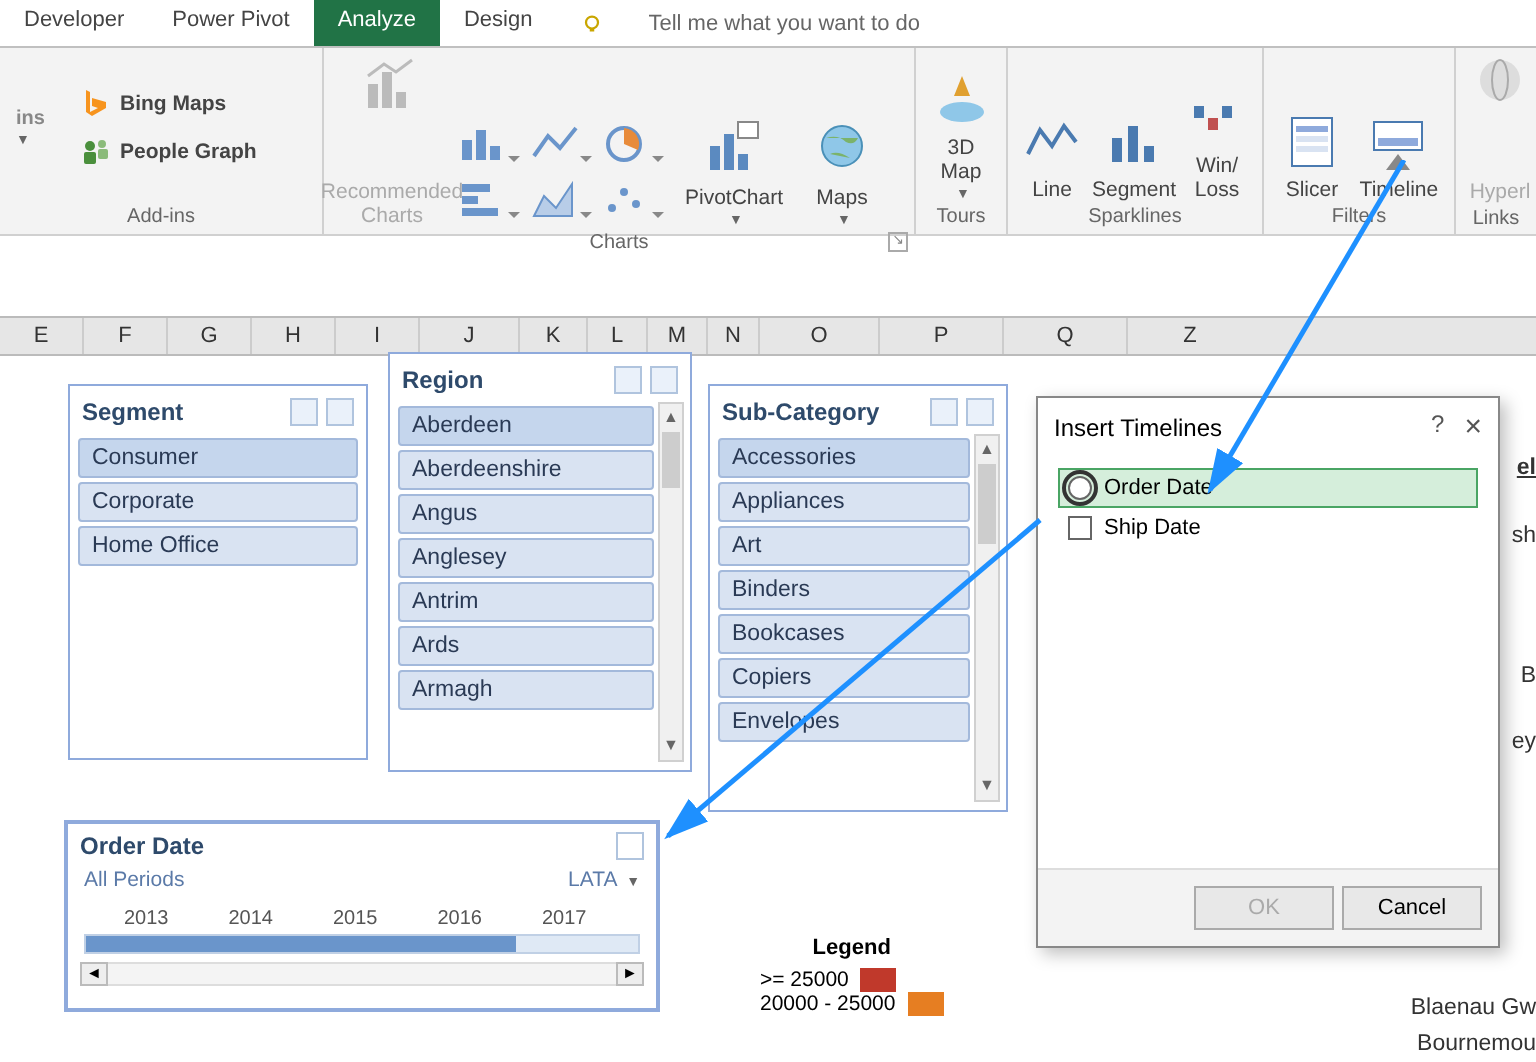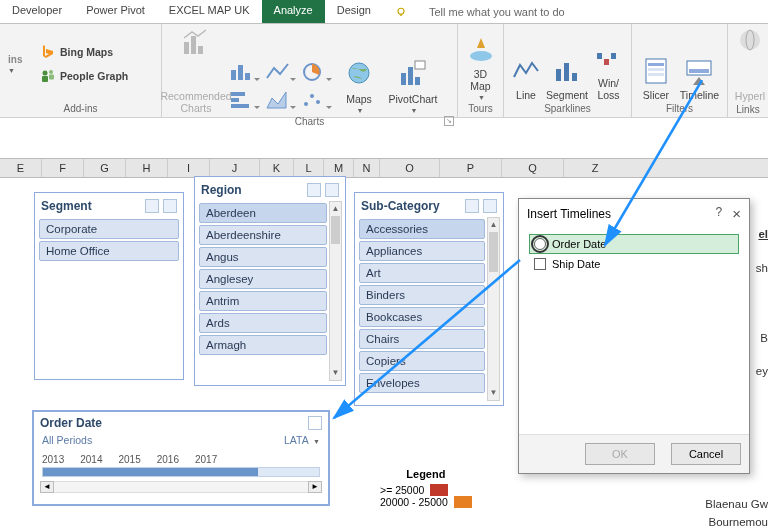--- a/index.html
+++ b/index.html
@@ -42,55 +42,54 @@
 .slicer-item { background:#d9e3f2; border:1px solid #a3b9db; border-radius:2px; padding:3px 6px; font-size:11.5px; color:#2a3a55; position:relative; }
 .slicer-item.sel { background:#c5d6ed; }
 .slicer-scroll { position:absolute; right:3px; top:24px; bottom:4px; width:13px; background:#f0f0f0; border:1px solid #d0d0d0; display:flex; flex-direction:column; }
 .slicer-scroll .sb-arrow { height:14px; text-align:center; font-size:8px; color:#666; line-height:14px; }
 .slicer-scroll .sb-thumb { background:#cdcdcd; margin:0 1px; }
 
 
 .tl-slicer { position:absolute; background:#fff; border:2px solid #8faadc; }
 .tl-hdr { display:flex; justify-content:space-between; padding:4px 6px; font-weight:600; font-size:12px; color:#2e4a6b; }
 .tl-sub { display:flex; justify-content:space-between; padding:0 8px 4px; font-size:10.5px; color:#5b7aa8; }
-.tl-years { display:flex; gap:16px; padding:4px 8px 0; font-size:10px; color:#555; }
+.tl-years { display:flex; gap:30px; padding:4px 8px 0; font-size:10px; color:#555;margin-left:20px; }
 .tl-track { height:10px; background:#dfe9f5; margin:2px 8px 0; position:relative; border:1px solid #c0d0e5; }
 .tl-track .tl-fill { position:absolute; left:0; top:0; bottom:0; width:78%; background:#6a95cb; }
 .tl-scrollh { display:flex; align-items:center; margin:4px 6px 4px; }
 .tl-scrollh .sbh-btn { width:14px; height:12px; border:1px solid #bbb; background:#eee; font-size:8px; line-height:10px; text-align:center; }
 .tl-scrollh .sbh-track { flex:1; height:12px; background:#f4f4f4; border-top:1px solid #ddd; border-bottom:1px solid #ddd; }
 
 
 .dialog { position:absolute; background:#fff; border:1px solid #888; box-shadow:3px 3px 8px rgba(0,0,0,.25); }
 .dlg-title { display:flex; justify-content:space-between; align-items:center; padding:6px 8px; font-size:12px; }
 .dlg-title .dlg-btns { display:flex; gap:10px; color:#555; }
 .dlg-body { padding:6px 10px 10px; }
 .dlg-list-item { display:flex; align-items:center; gap:6px; padding:3px 4px; border:1px solid transparent; }
 .dlg-list-item.hover { background:#d5eedb; border:1px solid #4aa564; }
 .dlg-cb { width:12px; height:12px; border:1px solid #666; background:#fff; }
 .dlg-list-item.hover .dlg-cb { outline:2px solid #333; outline-offset:1px; border-radius:50%; }
-.dlg-footer { display:flex; justify-content:flex-end; gap:16px; padding:8px; border-top:1px solid #ddd; background:#f3f3f3; }
+.dlg-footer { display:flex; justify-content:flex-end; gap:4px; padding:8px; border-top:1px solid #ddd; background:#f3f3f3; }
 .dlg-footer button { width:70px; height:22px; border:1px solid #aaa; background:#e8e8e8; font-size:11px; }
 .dlg-footer button.dim { color:#aaa; }
 
 
 .arrow { position:absolute; pointer-events:none; }
 .edgetxt { position:absolute; right:0; font-size:11.5px; color:#333; text-align:left; }
 .legend-area { position:absolute; left:380px; top:468px; font-size:11px; }
 .legend-title { font-weight:600; text-align:center; margin-bottom:4px; }
 .legend-row { display:flex; align-items:flex-start; gap:6px; font-size:10.5px; }
 .legend-sw { width:18px; height:12px; }
 </style>
 </head>
 <body>
 
 <div class="tabs">
   <div class="tab">Developer</div>
   <div class="tab">Power Pivot</div>
-  <div class="tab">EXCEL MAP UK</div>
   <div class="tab active">Analyze</div>
   <div class="tab dim">Design</div>
   <div class="tellme">
     <svg class="lightbulb" viewBox="0 0 16 16">
         <circle cx="8" cy="7" r="4" fill="none" stroke="#c9a600" stroke-width="1.5"></circle>
         <rect x="6.5" y="11" width="3" height="2" fill="#c9a600"></rect>
       </svg>
     <span>Tell me what you want to do</span>
   </div>
 </div>
@@ -161,37 +160,37 @@
             <path d="M3 20 L8 10 L14 16 L22 4 L22 20 z" fill="#b8cde8" stroke="#6a95cb"></path>
             <path d="M26 18l3 3 3-3z" fill="#888"></path>
           </svg>
         <svg width="32" height="24" viewBox="0 0 32 24">
             <circle cx="6" cy="16" r="2" fill="#6a95cb"></circle>
             <circle cx="12" cy="8" r="2" fill="#6a95cb"></circle>
             <circle cx="18" cy="14" r="2" fill="#6a95cb"></circle>
             <path d="M26 18l3 3 3-3z" fill="#888"></path>
           </svg>
       </div>
-      <div class="rbtn-lg" style="width:42px">
-        <svg class="ricon" viewBox="0 0 32 32">
-            <circle cx="16" cy="14" r="10" fill="#8fc7e8" stroke="#4a90b8"></circle>
-            <path d="M8 10 Q14 8 18 12 Q22 14 24 10" fill="#7bb36b"></path>
-            <path d="M10 18 Q14 16 20 20" fill="#7bb36b"></path>
-          </svg>
-        <span>Maps</span>
-          <span class="dd-arrow">▼</span>
-      </div>
       <div class="rbtn-lg" style="width:58px">
         <svg class="ricon" viewBox="0 0 32 32">
             <rect x="4" y="14" width="5" height="12" fill="#5b8ac0"></rect>
             <rect x="11" y="8" width="5" height="18" fill="#5b8ac0"></rect>
             <rect x="18" y="18" width="5" height="8" fill="#5b8ac0"></rect>
             <rect x="18" y="2" width="10" height="8" fill="#fff" stroke="#888"></rect>
           </svg>
         <span>PivotChart</span>
+          <span class="dd-arrow">▼</span>
+      </div>
+      <div class="rbtn-lg" style="width:42px">
+        <svg class="ricon" viewBox="0 0 32 32">
+            <circle cx="16" cy="14" r="10" fill="#8fc7e8" stroke="#4a90b8"></circle>
+            <path d="M8 10 Q14 8 18 12 Q22 14 24 10" fill="#7bb36b"></path>
+            <path d="M10 18 Q14 16 20 20" fill="#7bb36b"></path>
+          </svg>
+        <span>Maps</span>
           <span class="dd-arrow">▼</span>
       </div>
     </div>
     <div class="rgroup-label"><span>Charts</span><span class="dialogl">↘</span></div>
   </div>
 
   <div class="rgroup" style="width:46px">
     <div class="rgroup-body">
       <div class="rbtn-lg" style="width:38px">
         <svg class="ricon" viewBox="0 0 32 32">
@@ -291,20 +290,21 @@
 
 <div class="slicer" style="left:34px;top:192px;width:150px;height:188px">
   <div class="slicer-hdr">
       <span>Segment</span>
     <span class="sicons">
         <span class="sicon"></span>
         <span class="sicon"></span>
       </span>
   </div>
   <div class="slicer-items">
+    <div class="slicer-item sel">Consumer</div>
     <div class="slicer-item">Corporate</div>
     <div class="slicer-item">Home Office</div>
   </div>
 </div>
 
 <div class="slicer" style="left:194px;top:176px;width:152px;height:210px">
   <div class="slicer-hdr">
       <span>Region</span>
     <span class="sicons">
         <span class="sicon"></span>
@@ -335,21 +335,20 @@
         <span class="sicon"></span>
         <span class="sicon"></span>
       </span>
   </div>
   <div class="slicer-items" style="padding-right:14px">
     <div class="slicer-item sel">Accessories</div>
     <div class="slicer-item">Appliances</div>
     <div class="slicer-item">Art</div>
     <div class="slicer-item">Binders</div>
     <div class="slicer-item">Bookcases</div>
-    <div class="slicer-item">Chairs</div>
     <div class="slicer-item">Copiers</div>
     <div class="slicer-item">Envelopes</div>
   </div>
   <div class="slicer-scroll">
       <div class="sb-arrow">▲</div>
       <div class="sb-thumb" style="height:40px"></div>
       <div style="flex:1"></div>
       <div class="sb-arrow">▼</div>
     </div>
 </div>

